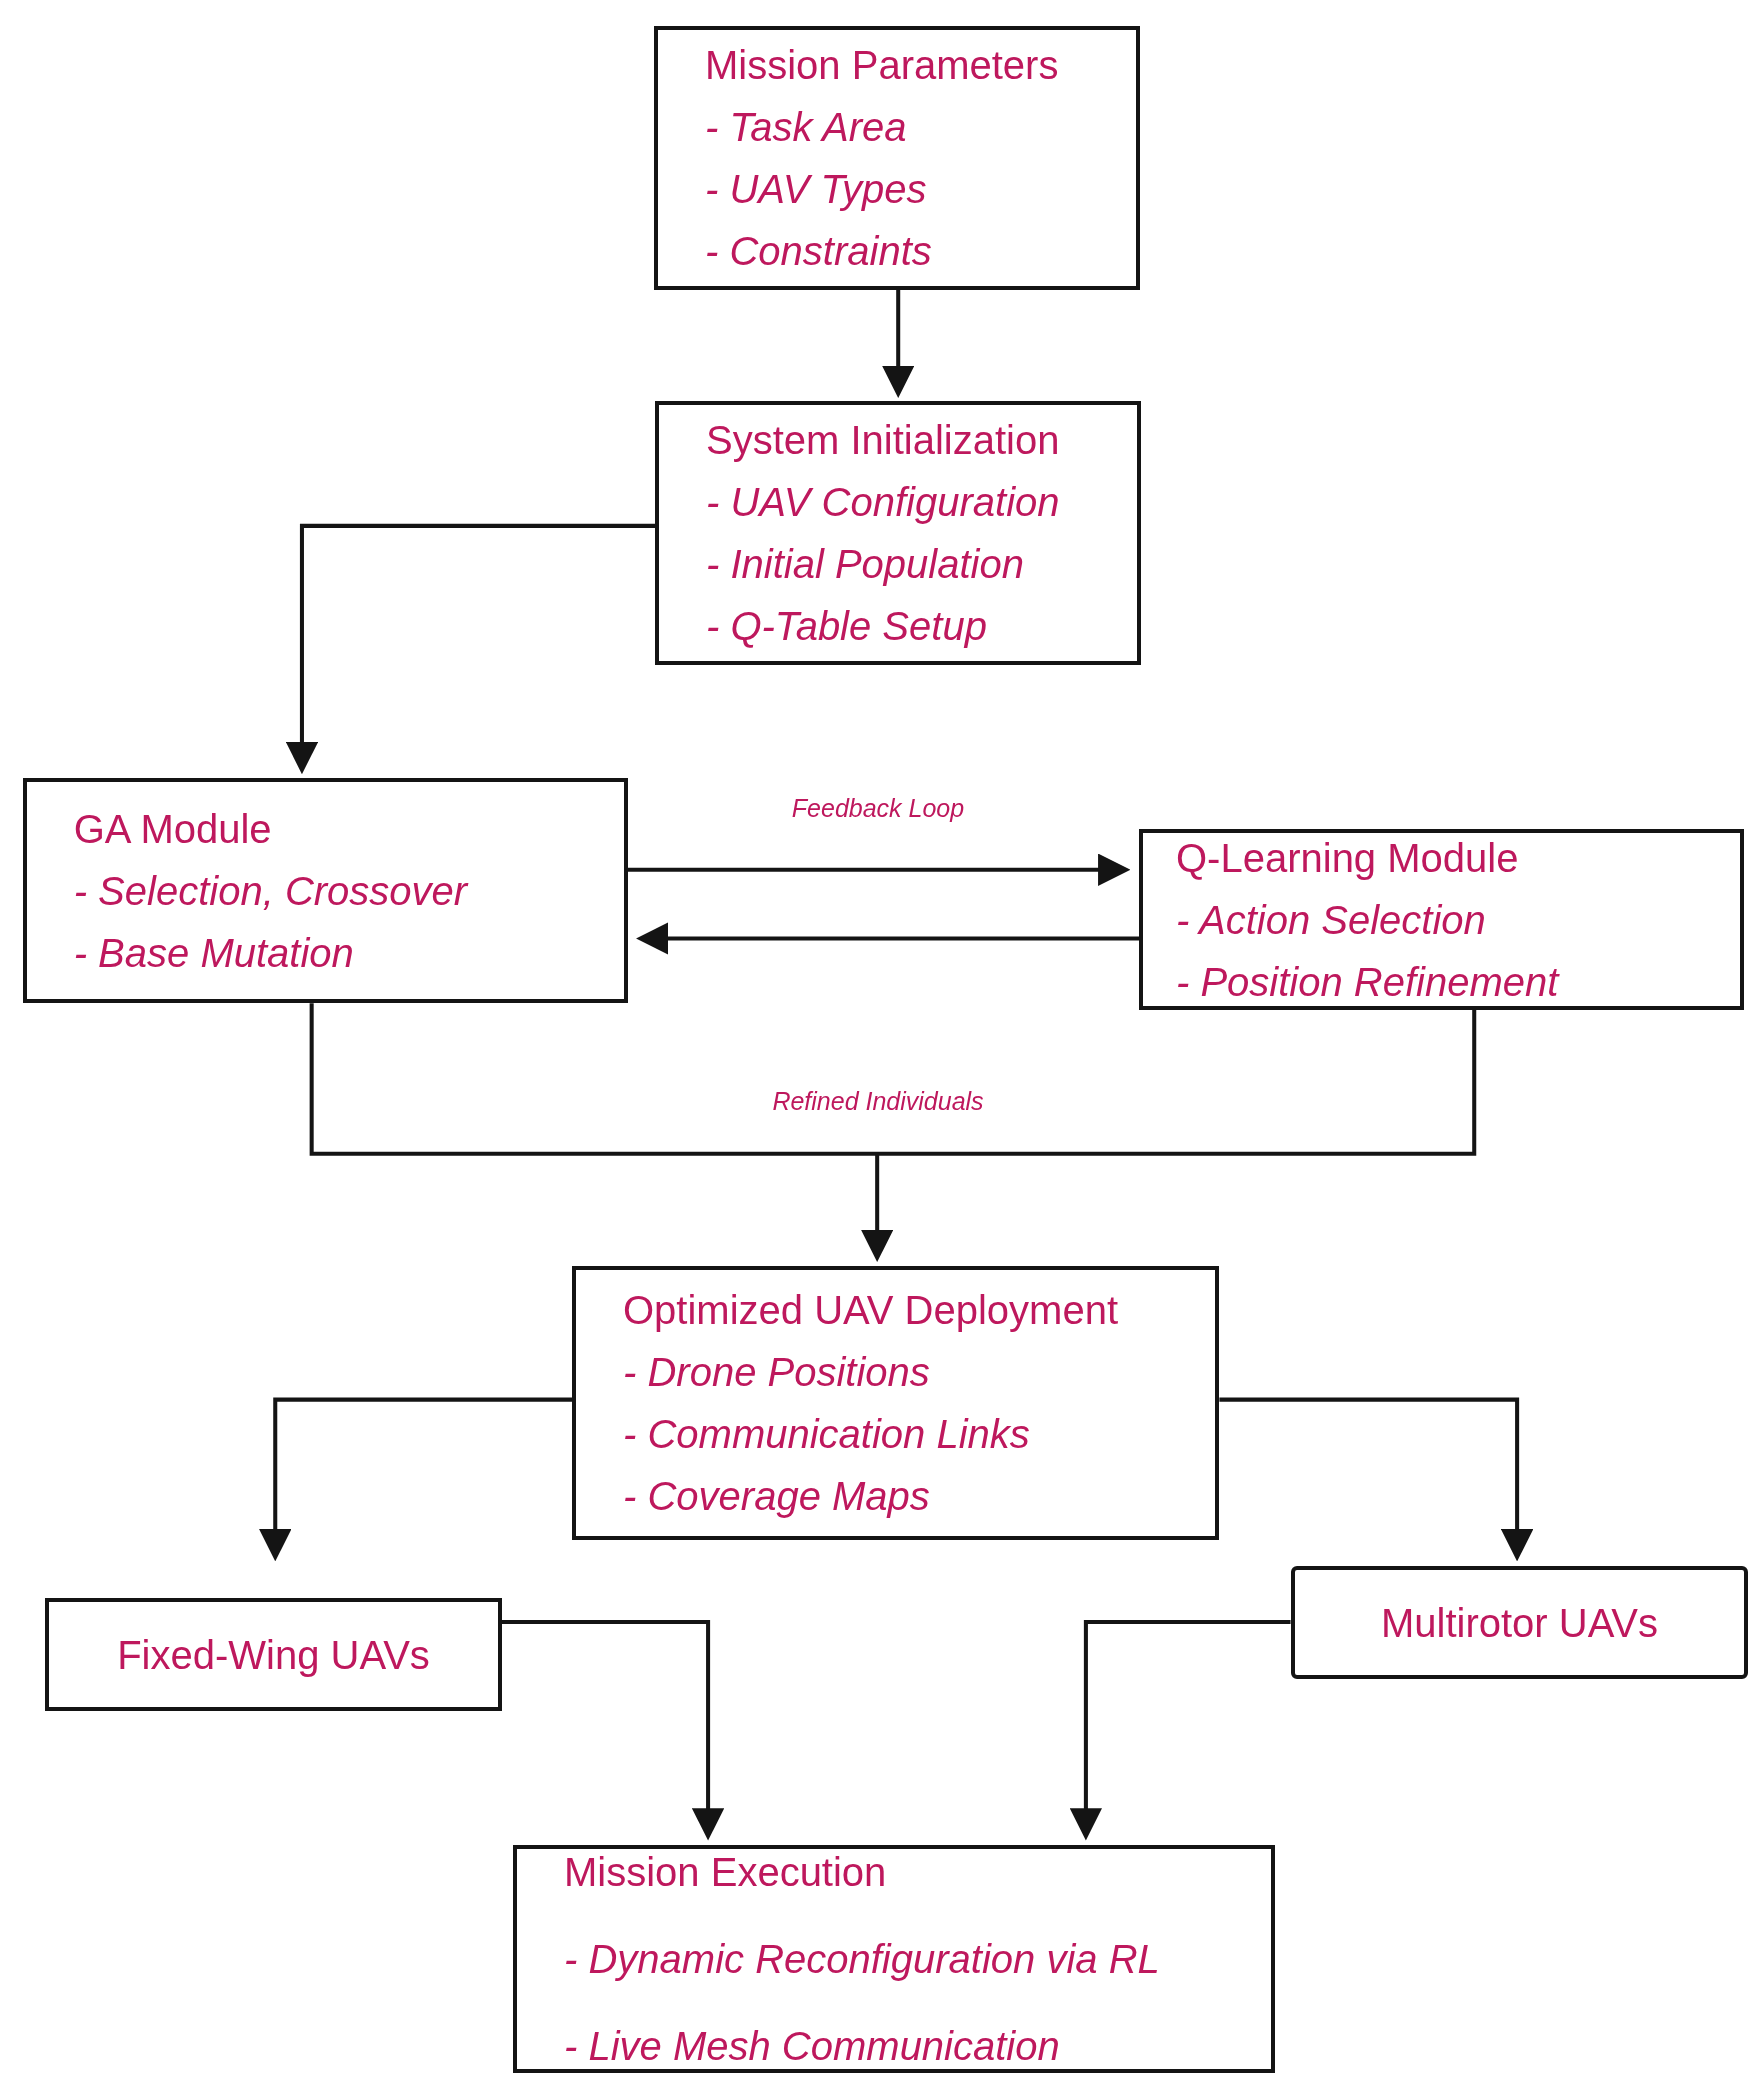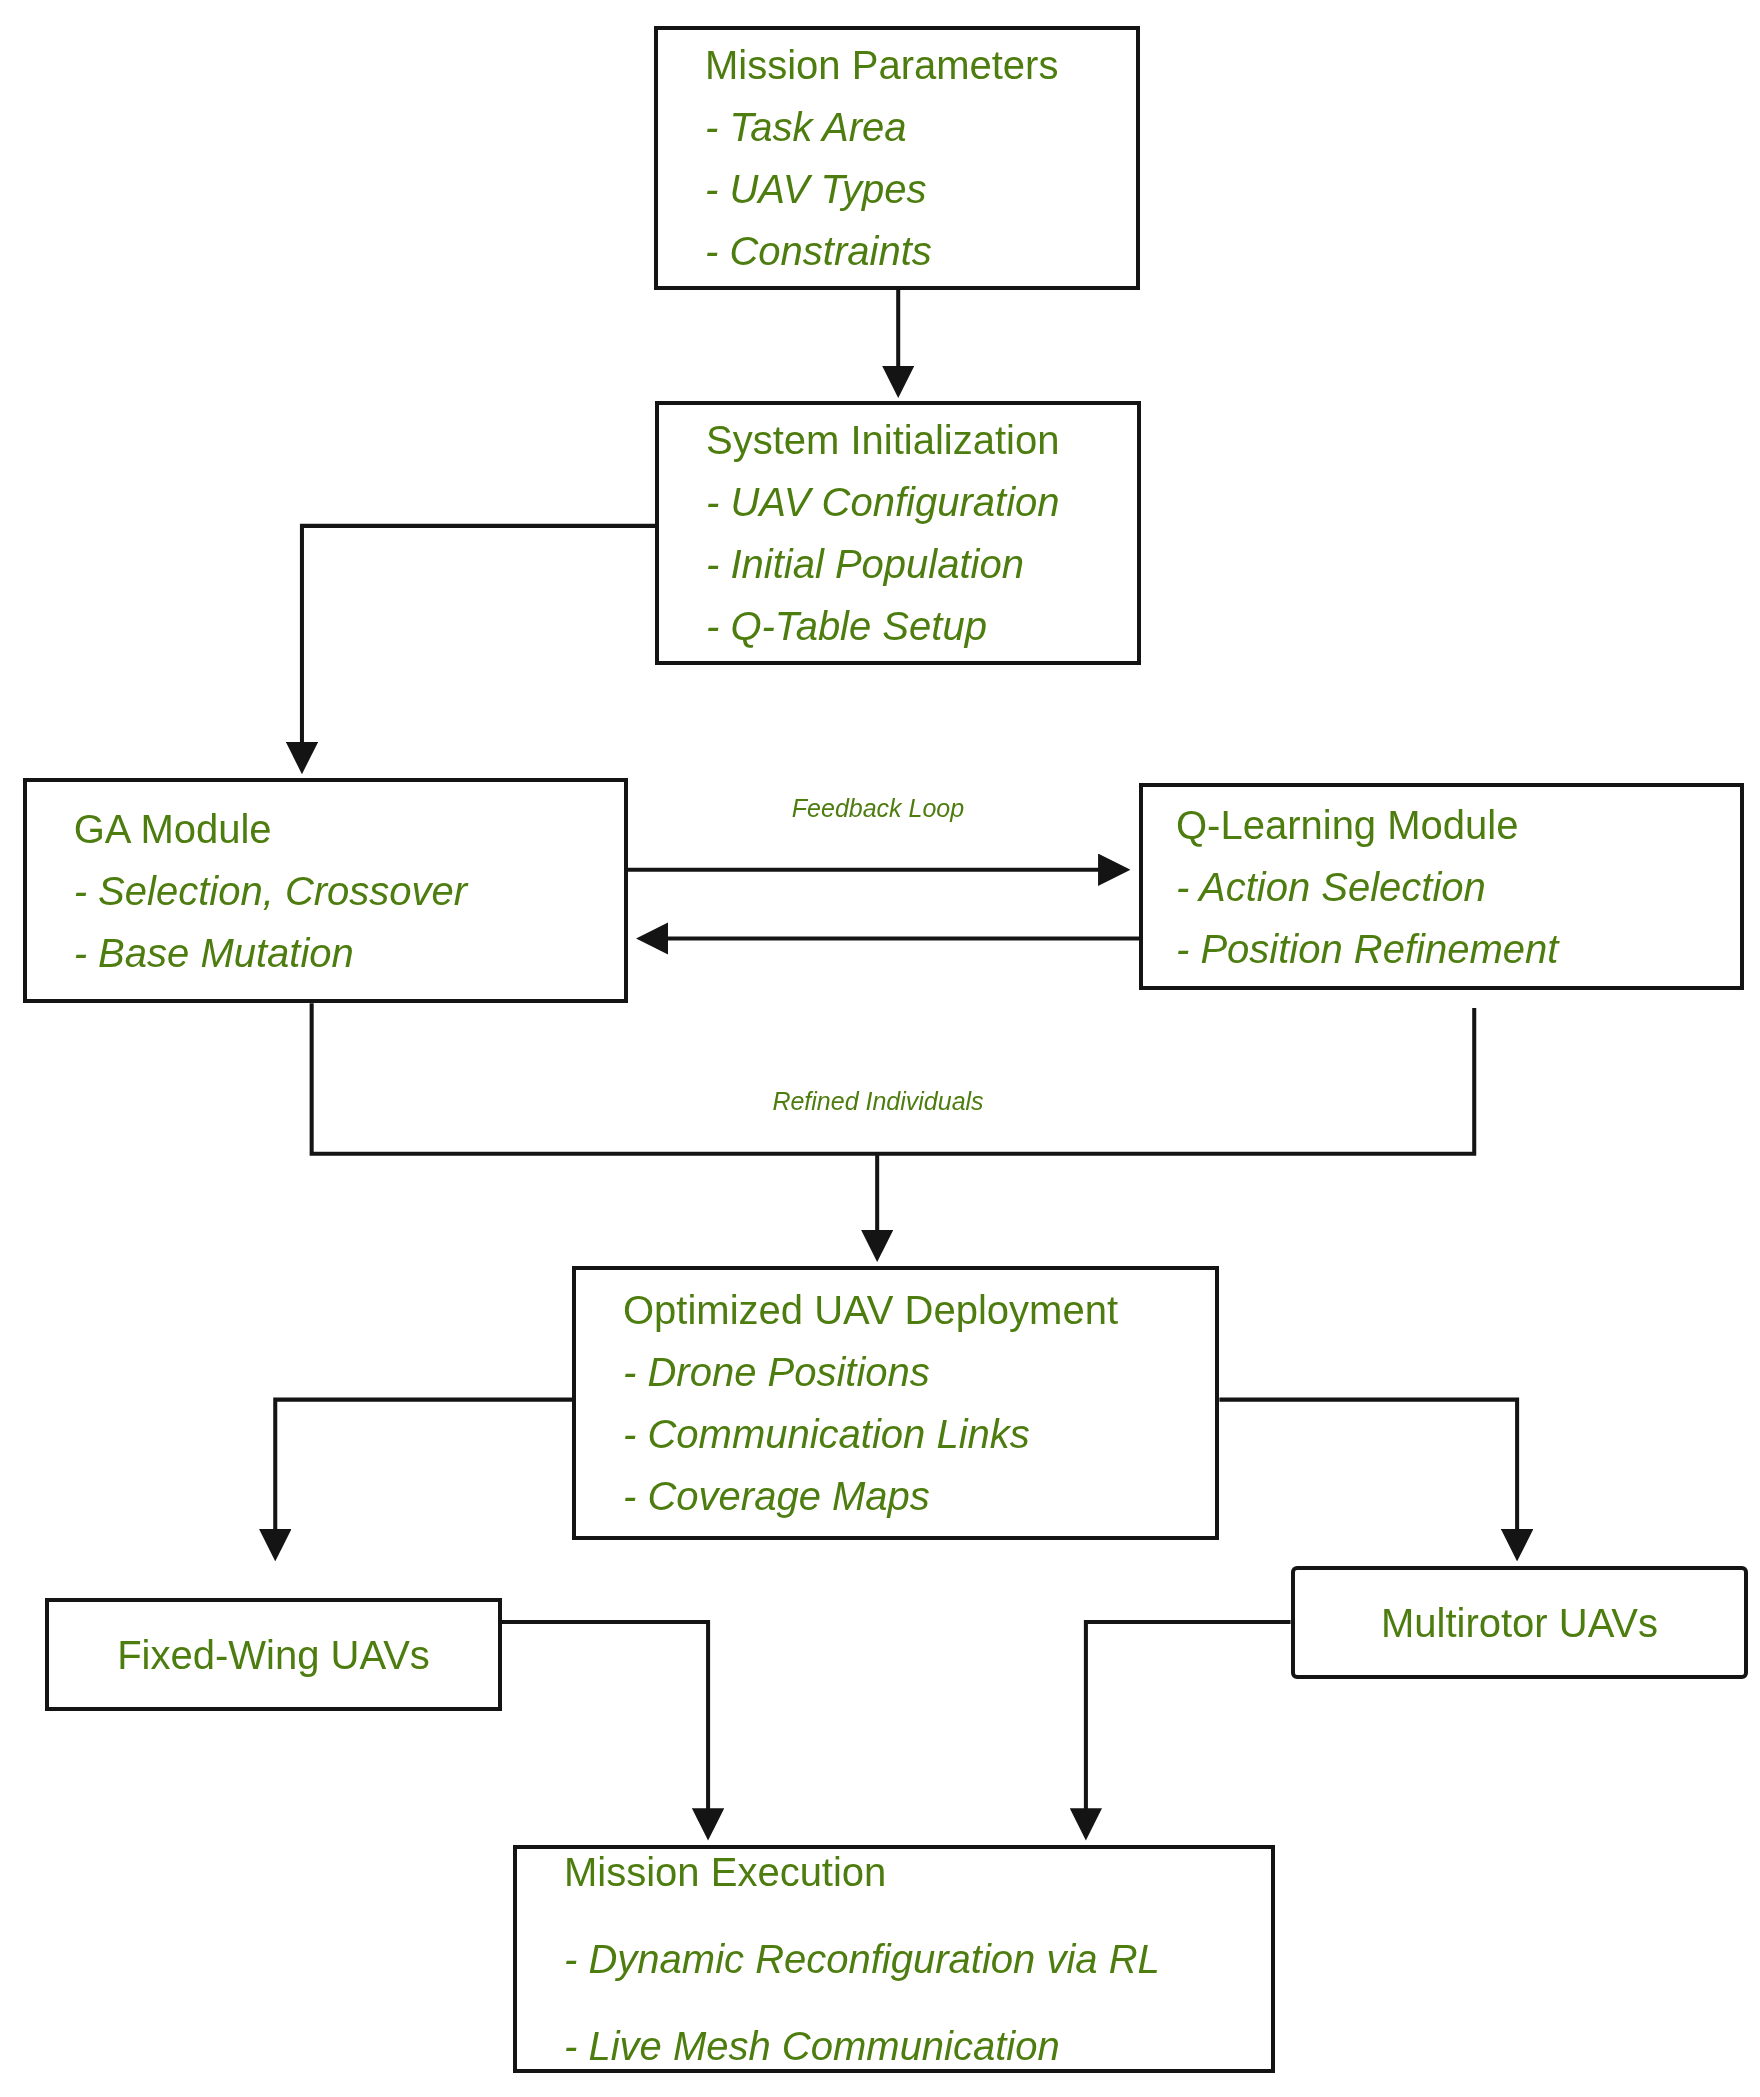--- a/index.html
+++ b/index.html
@@ -2,21 +2,21 @@
 <html style="font-size:13px"><head>
 <meta charset="utf-8">
 <style>
   html, body { margin: 0; padding: 0; background: #ffffff; }
   .canvas {
     position: relative;
     width: 1760px;
     height: 2097px;
     background: #ffffff;
     font-family: "Liberation Sans", sans-serif;
-    color: #4d7c0f;
+    color: #be185d;
     overflow: hidden;
   }
   svg.connectors {
     position: absolute;
     left: 0; top: 0;
     width: 1760px; height: 2097px;
   }
   .node {
     position: absolute;
     background: #ffffff;
@@ -86,21 +86,21 @@
     <span class="bullet">- Initial Population</span>
     <span class="bullet">- Q-Table Setup</span>
   </div>
 
   <div class="node" style="left:22.7px; top:778px; width:605px; height:225px;">
     <span class="title">GA Module</span>
     <span class="bullet">- Selection, Crossover</span>
     <span class="bullet">- Base Mutation</span>
   </div>
 
-  <div class="node" style="left:1139px; top:783px; width:605px; height:207px;padding-left:33px;">
+  <div class="node" style="left:1139px; top:829px; width:605px; height:181px;padding-left:33px;">
     <span class="title">Q-Learning Module</span>
     <span class="bullet">- Action Selection</span>
     <span class="bullet">- Position Refinement</span>
   </div>
 
   <div class="node" style="left:572px; top:1266px; width:647px; height:274px;">
     <span class="title">Optimized UAV Deployment</span>
     <span class="bullet">- Drone Positions</span>
     <span class="bullet">- Communication Links</span>
     <span class="bullet">- Coverage Maps</span>

